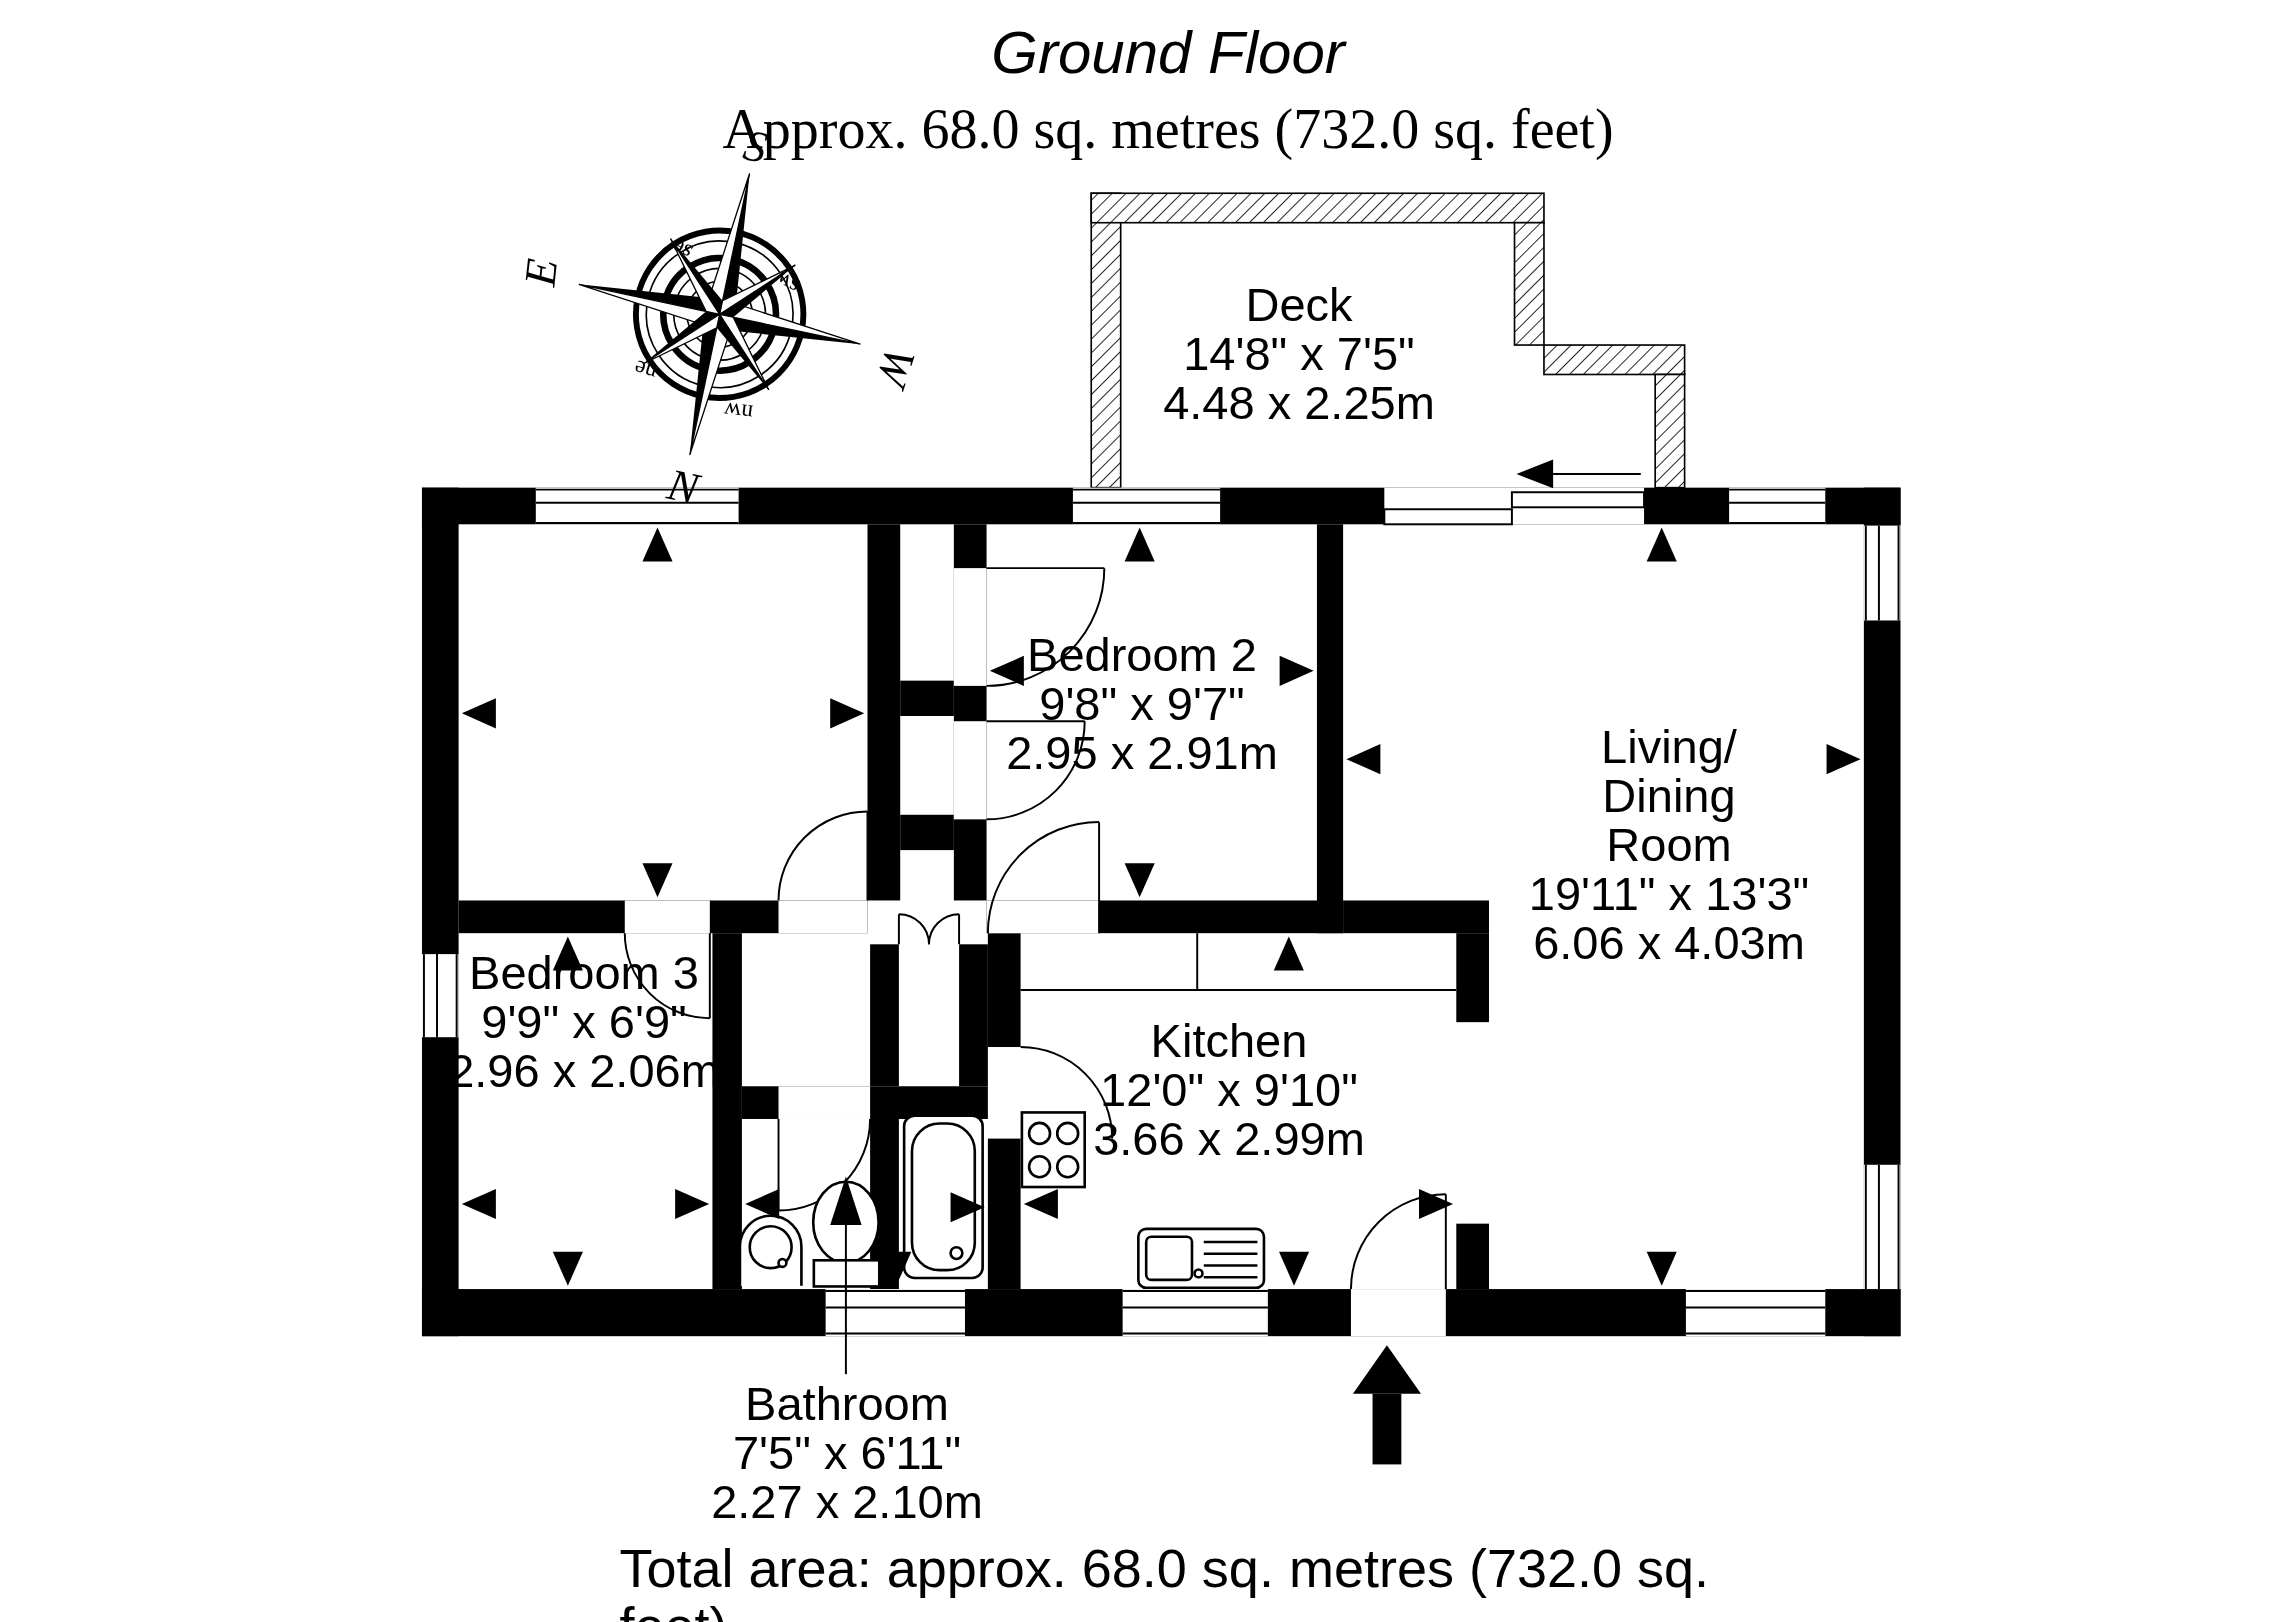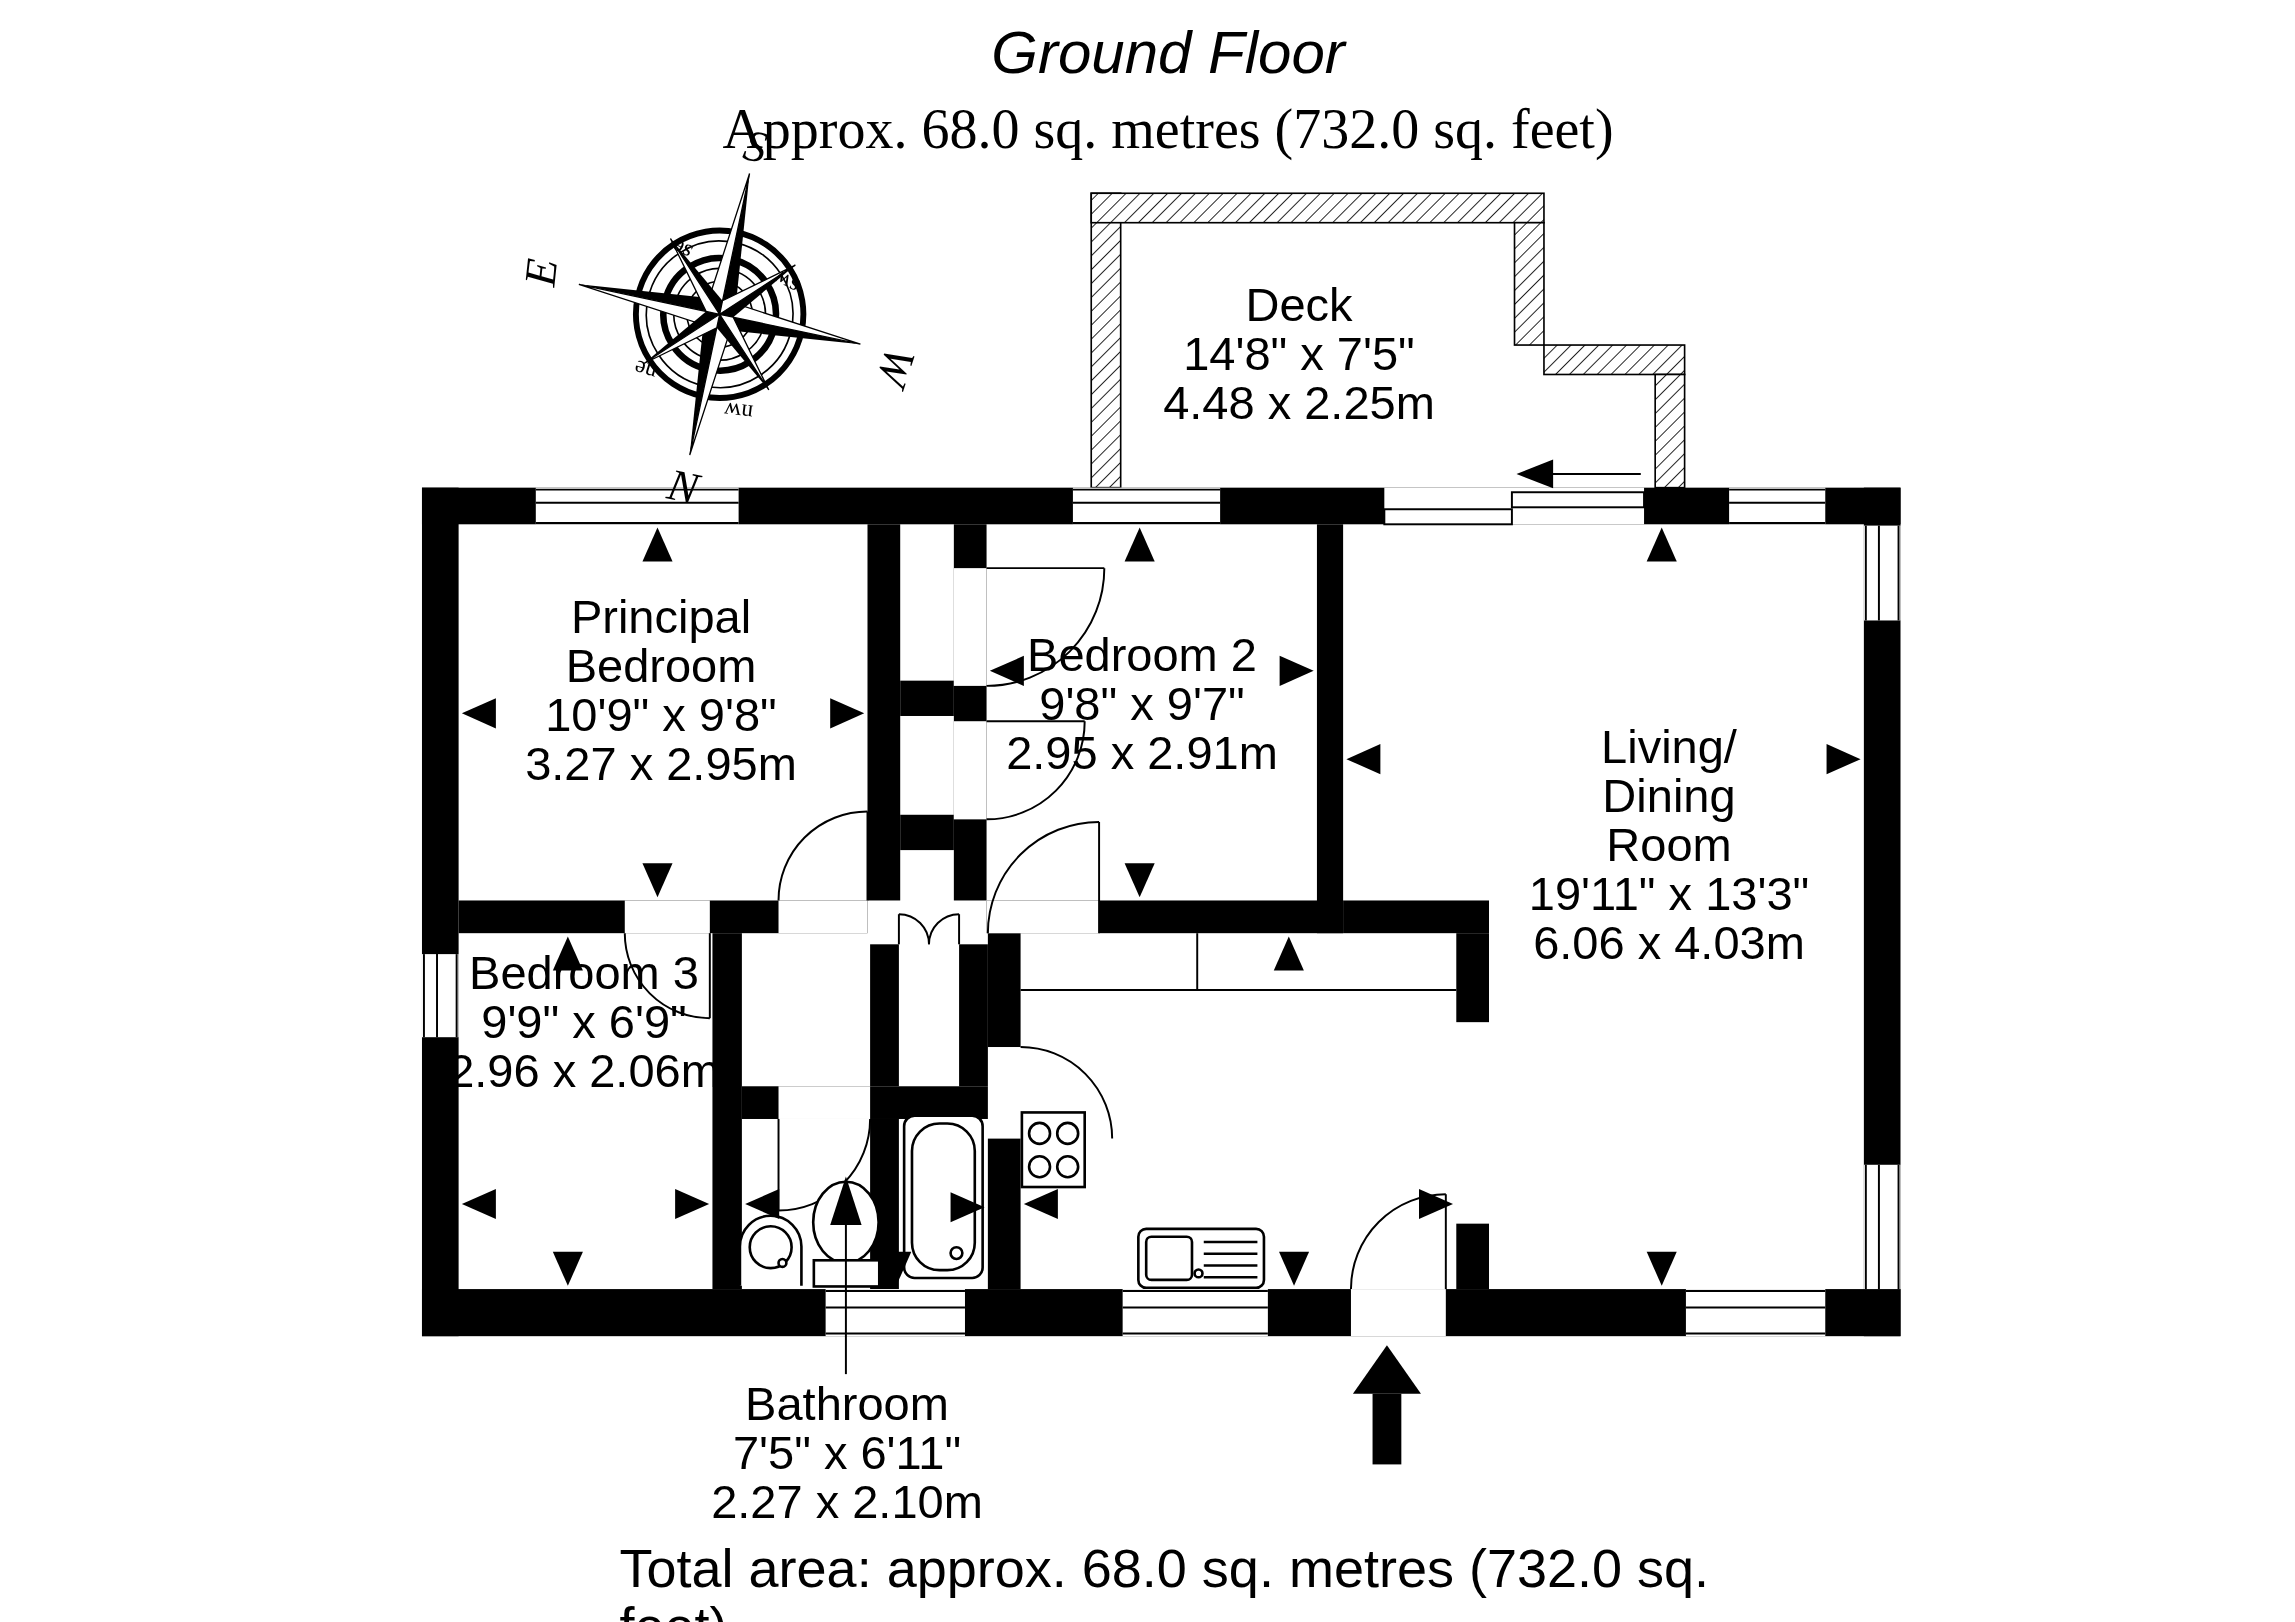--- a/index.html
+++ b/index.html
@@ -307,26 +307,20 @@
 
   <div class="title" style="left:1168px;top:14.4px">Ground Floor</div>
   <div class="subtitle" style="left:1168px;top:99px">Approx. 68.0 sq. metres (732.0 sq. feet)</div>
 
   <div class="lbl" style="left:1299px;top:280px">
     <div>Deck</div>
     <div>14'8" x 7'5"</div>
     <div>4.48 x 2.25m</div>
   </div>
 
-  <div class="lbl" style="left:661px;top:592px">
-    <div>Principal</div>
-    <div>Bedroom</div>
-    <div>10'9" x 9'8"</div>
-    <div>3.27 x 2.95m</div>
-  </div>
 
   <div class="lbl" style="left:1142px;top:630px">
     <div>Bedroom 2</div>
     <div>9'8" x 9'7"</div>
     <div>2.95 x 2.91m</div>
   </div>
 
   <div class="lbl" style="left:1669px;top:722px">
     <div>Living/</div>
     <div>Dining</div>
@@ -334,20 +328,25 @@
     <div>19'11" x 13'3"</div>
     <div>6.06 x 4.03m</div>
   </div>
 
   <div class="lbl" style="left:584px;top:948px">
     <div>Bedroom 3</div>
     <div>9'9" x 6'9"</div>
     <div>2.96 x 2.06m</div>
   </div>
 
+  <div class="lbl" style="left:1229px;top:1016px">
+    <div>Kitchen</div>
+    <div>12'0" x 9'10"</div>
+    <div>3.66 x 2.99m</div>
+  </div>
 
   <div class="lbl" style="left:847px;top:1379px">
     <div>Bathroom</div>
     <div>7'5" x 6'11"</div>
     <div>2.27 x 2.10m</div>
   </div>
 
   <div class="footer" style="left:1178px;top:1539px">Total area: approx. 68.0 sq. metres (732.0 sq. feet)</div>
 </div>
 

